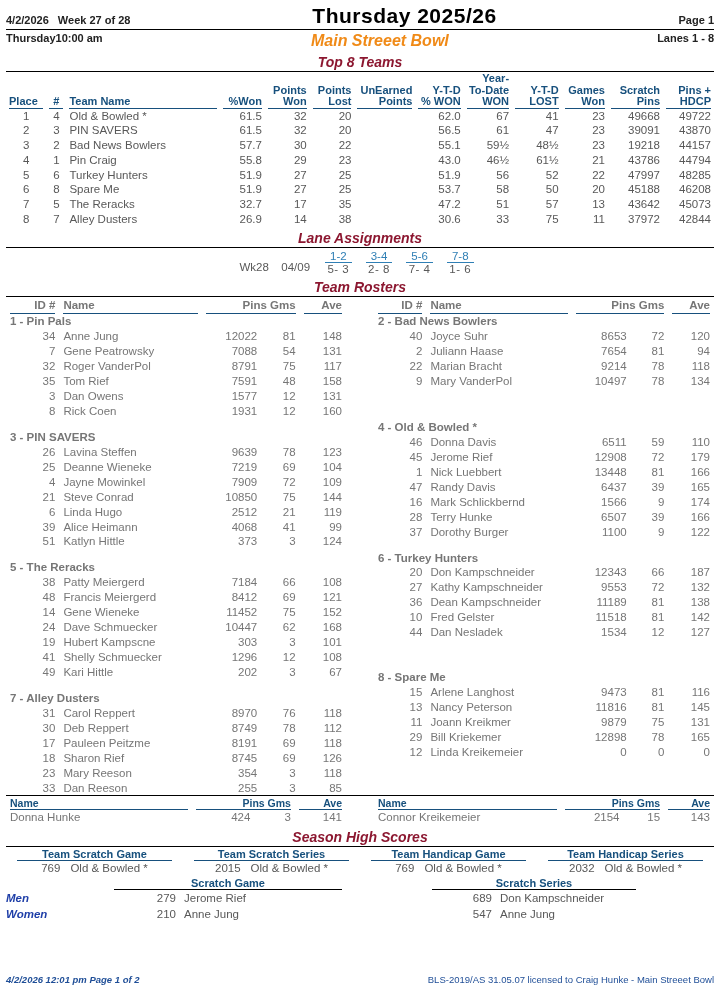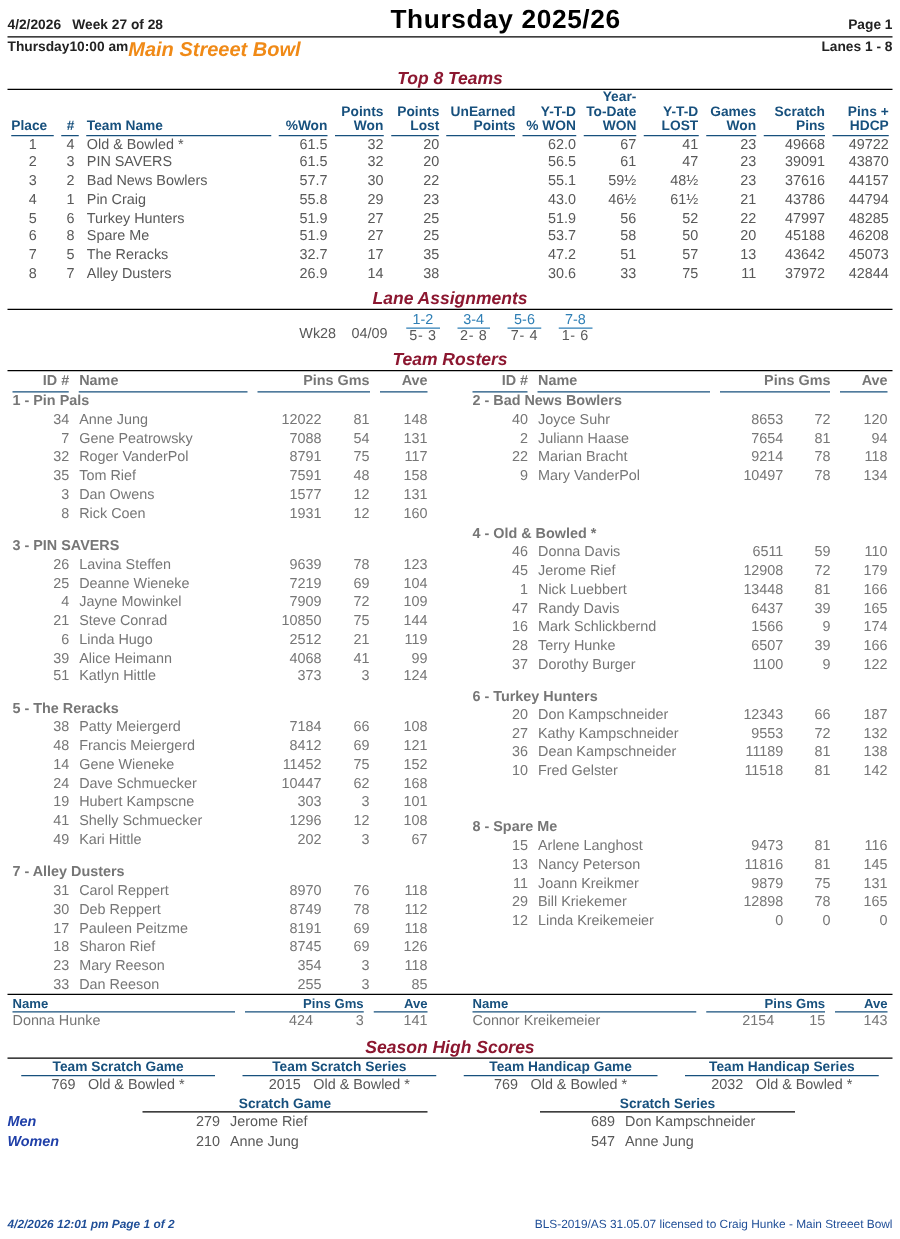--- a/index.html
+++ b/index.html
@@ -16,21 +16,21 @@
   
   .hdr-top{ display:flex; align-items:flex-end; justify-content:space-between; padding-top:5px; }
   .hdr-left{ font-size:11px; font-weight:bold; color:#222; white-space:nowrap; }
   .hdr-left .sep{ display:inline-block; width:9px; }
   .hdr-center{ flex:1; text-align:center; }
   .hdr-title{ font-size:21px; font-weight:bold; color:#000000; letter-spacing:.5px; line-height:1; }
   .hdr-right{ font-size:11px; font-weight:bold; color:#222; white-space:nowrap; }
   .rule-black{ border:0; border-top:1.3px solid #000; margin:3px 0 0 0; }
   .hdr-second{ display:flex; align-items:flex-start; justify-content:space-between; margin-top:2px; }
   .hdr-sub-left{ font-size:11px; font-weight:bold; color:#222; white-space:nowrap; }
-  .hdr-sub-center{ flex:1; }
+  .hdr-sub-center{ flex:1; text-align:center; }
   .hdr-sub-title{ font-size:16px; font-weight:bold; font-style:italic; color:#f08a17; }
   .hdr-sub-right{ font-size:11px; font-weight:bold; color:#222; white-space:nowrap; }
 
   
   .section-title{ text-align:center; font-size:14px; font-weight:bold; font-style:italic;
                   color:#8c1730; margin:4px 0 1px 0; }
   .section-rule{ border:0; border-top:1.2px solid #000; margin:0 0 1px 0; }
 
   
   table{ border-collapse:collapse; width:100%; }
@@ -195,21 +195,21 @@
           <td class="c">2</td>
           <td class="l">Bad News Bowlers</td>
           <td class="r">57.7</td>
           <td class="r">30</td>
           <td class="r">22</td>
           <td class="r"></td>
           <td class="r">55.1</td>
           <td class="r">59½</td>
           <td class="r">48½</td>
           <td class="r">23</td>
-          <td class="r">37616</td>
+          <td class="r">19218</td>
           <td class="r">44157</td>
         </tr>
       <tr>
           <td class="c">4</td>
           <td class="c">1</td>
           <td class="l">Pin Craig</td>
           <td class="r">55.8</td>
           <td class="r">29</td>
           <td class="r">23</td>
           <td class="r"></td>
@@ -680,20 +680,27 @@
               <td class="w-pins r">11189</td>
               <td class="w-gms r">81</td>
               <td class="w-ave r">138</td>
             </tr>
         <tr>
               <td class="w-id r">10</td>
               <td class="w-name l">Fred Gelster</td>
               <td class="w-pins r">11518</td>
               <td class="w-gms r">81</td>
               <td class="w-ave r">142</td>
+            </tr>
+        <tr>
+              <td class="w-id r">44</td>
+              <td class="w-name l">Dan Nesladek</td>
+              <td class="w-pins r">1534</td>
+              <td class="w-gms r">12</td>
+              <td class="w-ave r">127</td>
             </tr>
         <tr class="spacer-row">
               <td colspan="5"></td>
             </tr>
         <tr class="spacer-row">
               <td colspan="5" style="height:19px"></td>
             </tr>
 
         <tr class="team-head">
               <td colspan="5">8 - Spare Me</td>

